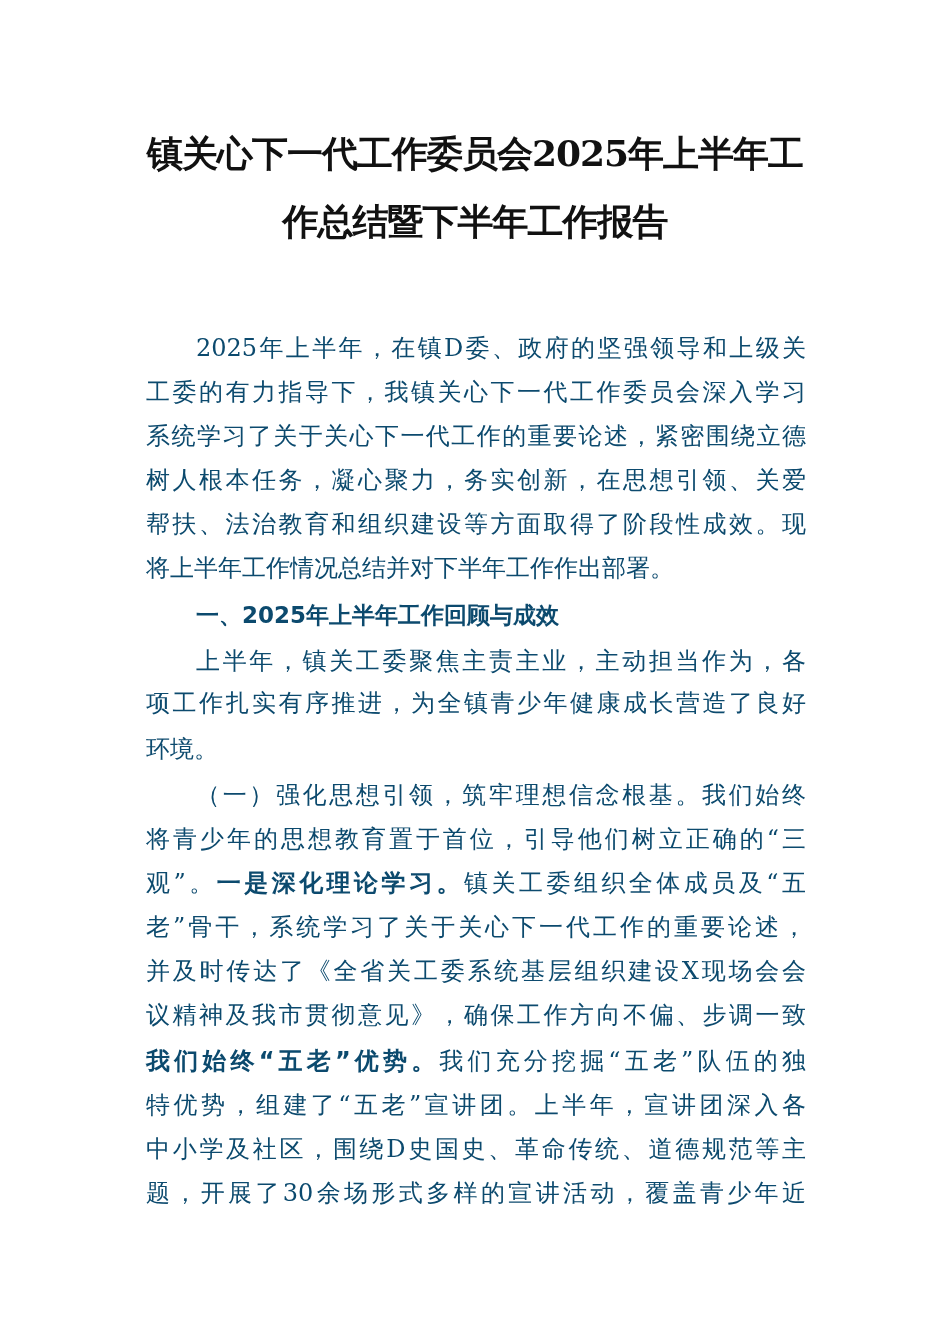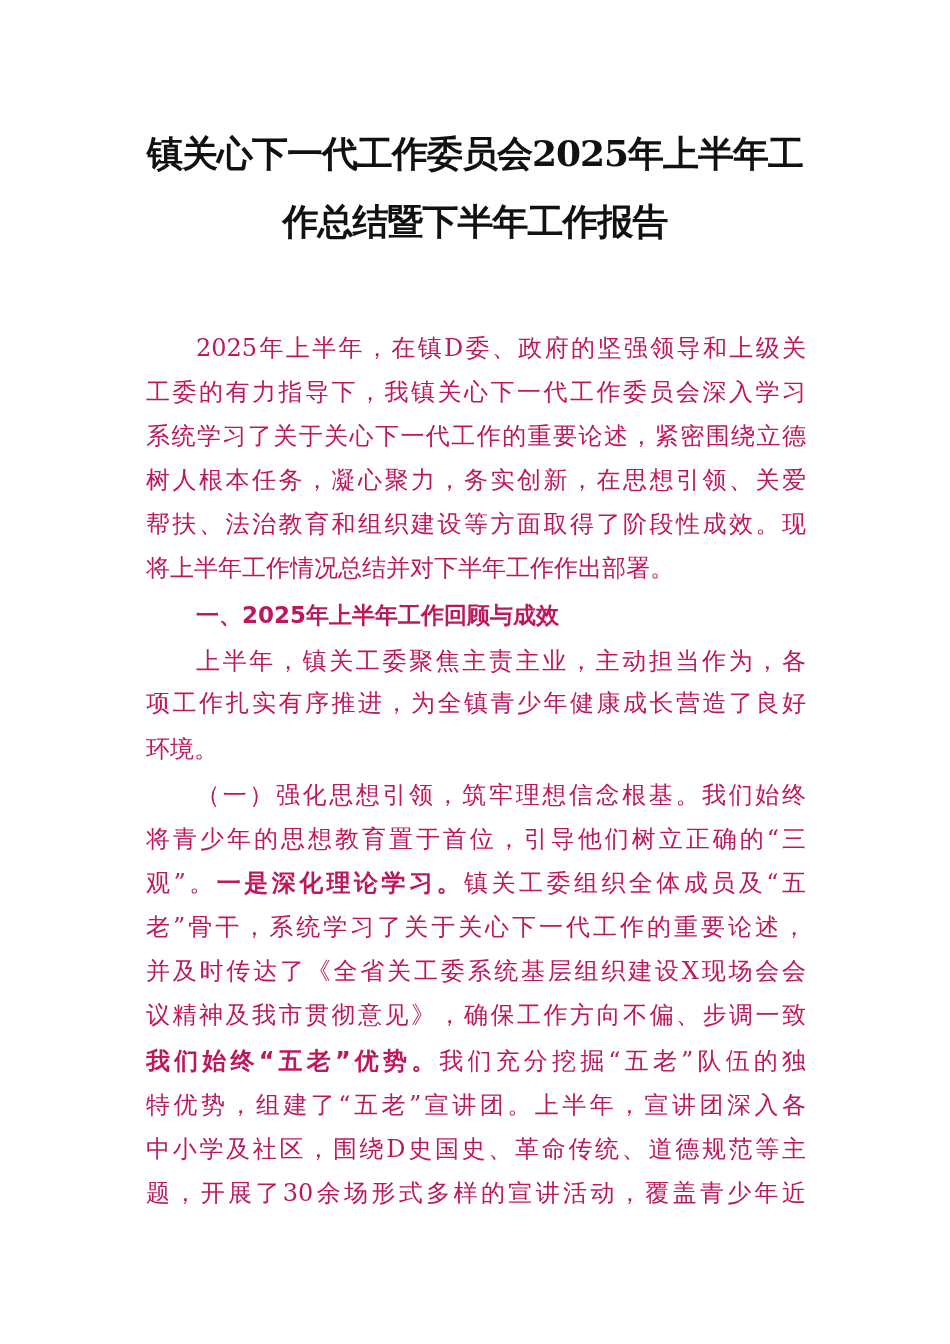--- a/index.html
+++ b/index.html
@@ -4,21 +4,21 @@
 <style>
   html, body { margin: 0; padding: 0; background: #ffffff; }
   body { width: 950px; height: 1344px; position: relative; overflow: hidden;
          font-family: "DejaVu Serif", "Liberation Serif", serif; color: #111111; }
   .page { position: absolute; left: 0; top: 0; width: 950px; height: 1344px; background: #ffffff; }
   .title-line { position: absolute; left: 0; width: 950px; text-align: center;
                 font-family: "DejaVu Serif", "Liberation Serif", serif; font-weight: bold;
                 font-size: 36px; letter-spacing: -1px; color: #111; white-space: nowrap; }
   .line { position: absolute; left: 146px; width: 660px; font-size: 24px; height: 30px;
           line-height: 30px; white-space: nowrap; text-align: justify; text-align-last: justify;
-          color: #be185d; font-family: "DejaVu Serif", "Liberation Serif", serif; }
+          color: #0c4a6e; font-family: "DejaVu Serif", "Liberation Serif", serif; }
   .line.last { text-align-last: left; }
   .line.indent { left: 196px; width: 610px; }
   .line.heading { font-family: "DejaVu Sans", "Liberation Sans", sans-serif; font-weight: bold;
                   text-align-last: left; font-size: 23px; }
   .b { font-weight: bold; font-family: "DejaVu Sans", "Liberation Sans", sans-serif; }
 </style>
 </head>
 <body>
 
 <div class="page">

